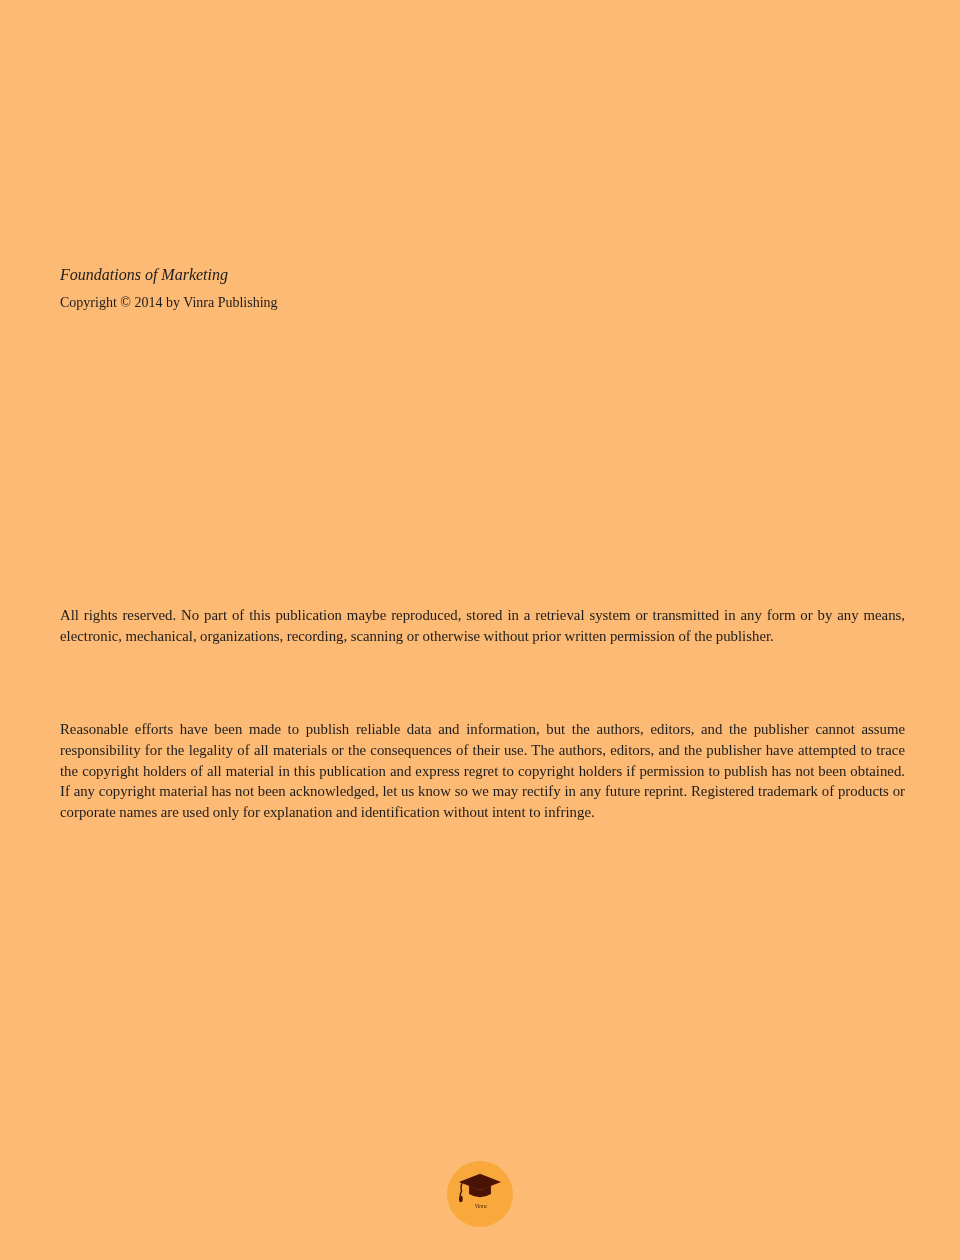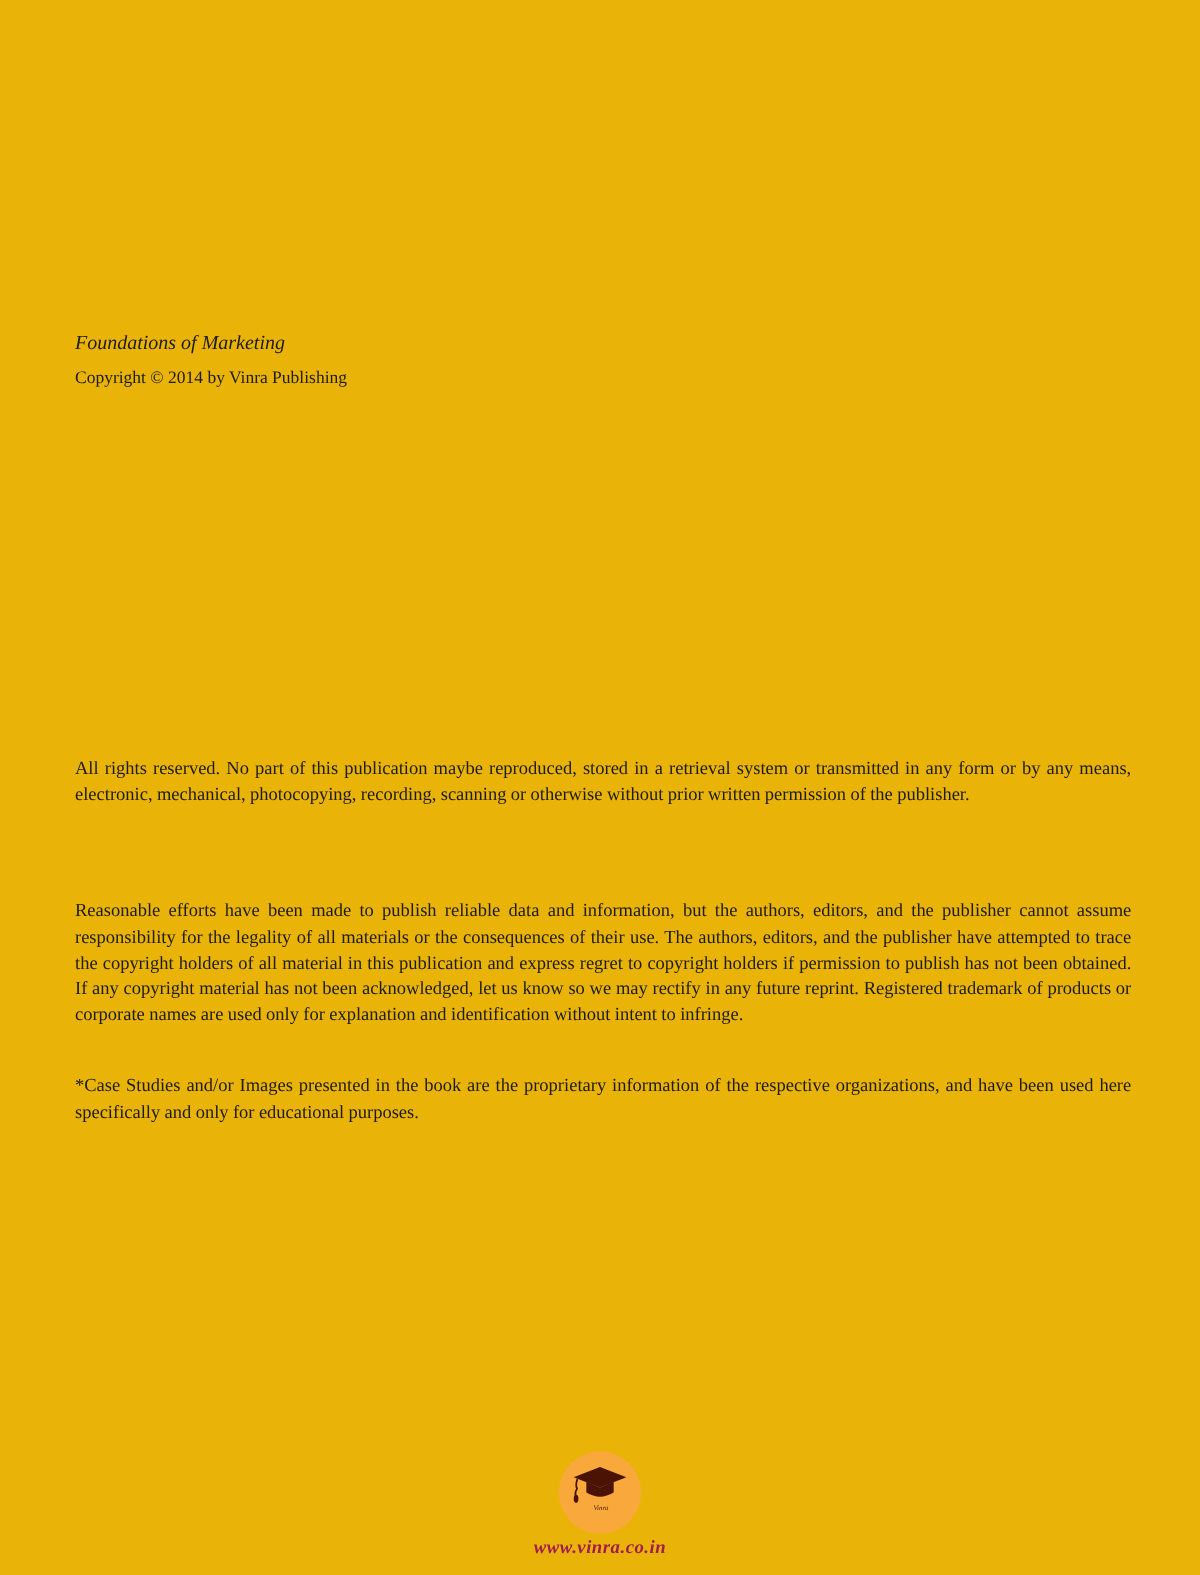--- a/index.html
+++ b/index.html
@@ -4,21 +4,21 @@
 <style>
   html, body {
     margin: 0;
     padding: 0;
     background: #ffffff;
   }
   .page {
     position: relative;
     width: 960px;
     height: 1260px;
-    background: #eab308;
+    background: #fdba74;
     font-family: "Liberation Serif", serif;
     color: #1c1c1c;
     overflow: hidden;
   }
   .header {
     position: absolute;
     left: 60px;
     top: 265px;
   }
   .book-title {
@@ -79,36 +79,34 @@
 </head>
 <body>
 
 <div class="page">
 
   <div class="header">
     <div class="book-title">Foundations of Marketing</div>
     <div class="copyright-line">Copyright © 2014 by Vinra Publishing</div>
   </div>
 
-  <p class="para para-rights">All rights reserved. No part of this publication maybe reproduced, stored in a retrieval system or transmitted in any form or by any means, electronic, mechanical, photocopying, recording, scanning or otherwise without prior written permission of the publisher.</p>
+  <p class="para para-rights">All rights reserved. No part of this publication maybe reproduced, stored in a retrieval system or transmitted in any form or by any means, electronic, mechanical, organizations, recording, scanning or otherwise without prior written permission of the publisher.</p>
 
   <p class="para para-efforts">Reasonable efforts have been made to publish reliable data and information, but the authors, editors, and the publisher cannot assume responsibility for the legality of all materials or the consequences of their use. The authors, editors, and the publisher have attempted to trace the copyright holders of all material in this publication and express regret to copyright holders if permission to publish has not been obtained. If any copyright material has not been acknowledged, let us know so we may rectify in any future reprint. Registered trademark of products or corporate names are used only for explanation and identification without intent to infringe.</p>
 
-  <p class="para para-case">*Case Studies and/or Images presented in the book are the proprietary information of the respective organizations, and have been used here specifically and only for educational purposes.</p>
 
   <div class="logo-circle">
     <svg width="50" height="52" viewBox="0 0 64 58" xmlns="http://www.w3.org/2000/svg">
 
       <polygon points="32,3 59,13.5 32,24 5,13.5" fill="#4a1306"></polygon>
 
       <path d="M18,18 L18,29 Q32,37.5 46,29 L46,18 L32,24 Z" fill="#4a1306"></path>
 
       <path d="M9,15 q-2.5,6 -0.5,10 q-2.5,4 -1.5,7" stroke="#4a1306" stroke-width="1.8" fill="none"></path>
 
       <ellipse cx="7.5" cy="35.5" rx="2.4" ry="4.2" fill="#4a1306"></ellipse>
 
       <text x="33" y="47" text-anchor="middle" font-size="7" font-style="italic" font-family="Liberation Serif, serif" fill="#4a1306">Vinra</text>
     </svg>
   </div>
 
-  <div class="website">www.vinra.co.in</div>
 
 </div>
 
 </body></html>

